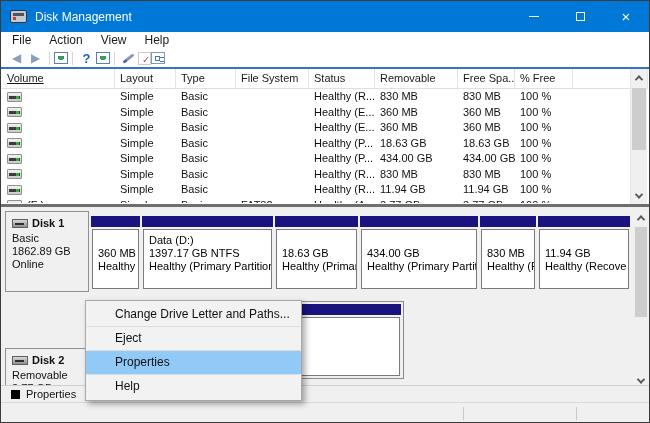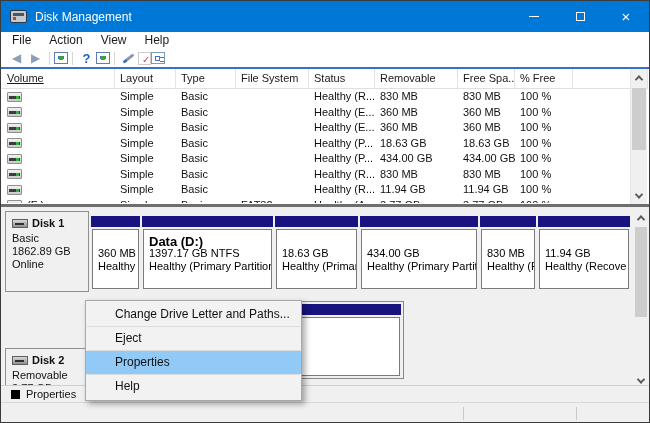--- a/index.html
+++ b/index.html
@@ -72,21 +72,21 @@
   .disk-ico { width:16px; height:9px; background:linear-gradient(#d8d8d8,#8f8f8f); border:1px solid #5f5f5f; margin-right:4px; position:relative; }
   .disk-ico::before { content:""; position:absolute; left:2px; top:3px; width:9px; height:2px; background:#2f2f2f; }
   .dl-name { font-size:11px; font-weight:bold; color:#111; }
   .dl-sub { font-size:11px; color:#111; line-height:13px; }
   .disk1-label { top:4px; } .disk2-label { top:94px;margin-top:47px; }
 
   .partition-strip { position:absolute; left:90px; top:9px; height:73px; display:flex; gap:2px; }
   .partition { height:73px; display:flex; flex-direction:column; }
   .pbar { height:11px; background:#191380; }
   .pbody { flex:1; background:#fff; border:1px solid #7b7b7b; margin:2px 1px 0 1px; padding:4px 0 0 5px; overflow:hidden; }
-  .pt { font-size:13px; font-weight:bold; height:13px; white-space:nowrap; }
+  .pt { font-size:11px; font-weight:normal; height:13px; white-space:nowrap; }
   .pl { font-size:11px; height:13px; white-space:nowrap; }
 
   .disk2-wrapper { position:absolute; left:90px; top:94px; width:313px; height:78px; border:1px solid #8a8a8a; padding:2px; background:#f0f0f0; }
   .disk2-wrapper .partition { height:100%; }
 
   .vscroll.bottom-pane { right:1px; top:2px; height:180px; width:14px; }
 
   
   .legend-bar { position:absolute; top:384px; left:0; right:0; height:17px; background:#f0f0f0; border-top:1px solid #cfcfcf; display:flex; align-items:center; padding-left:10px; }
   .legend-swatch { width:9px; height:9px; background:#000; margin-right:6px; }

